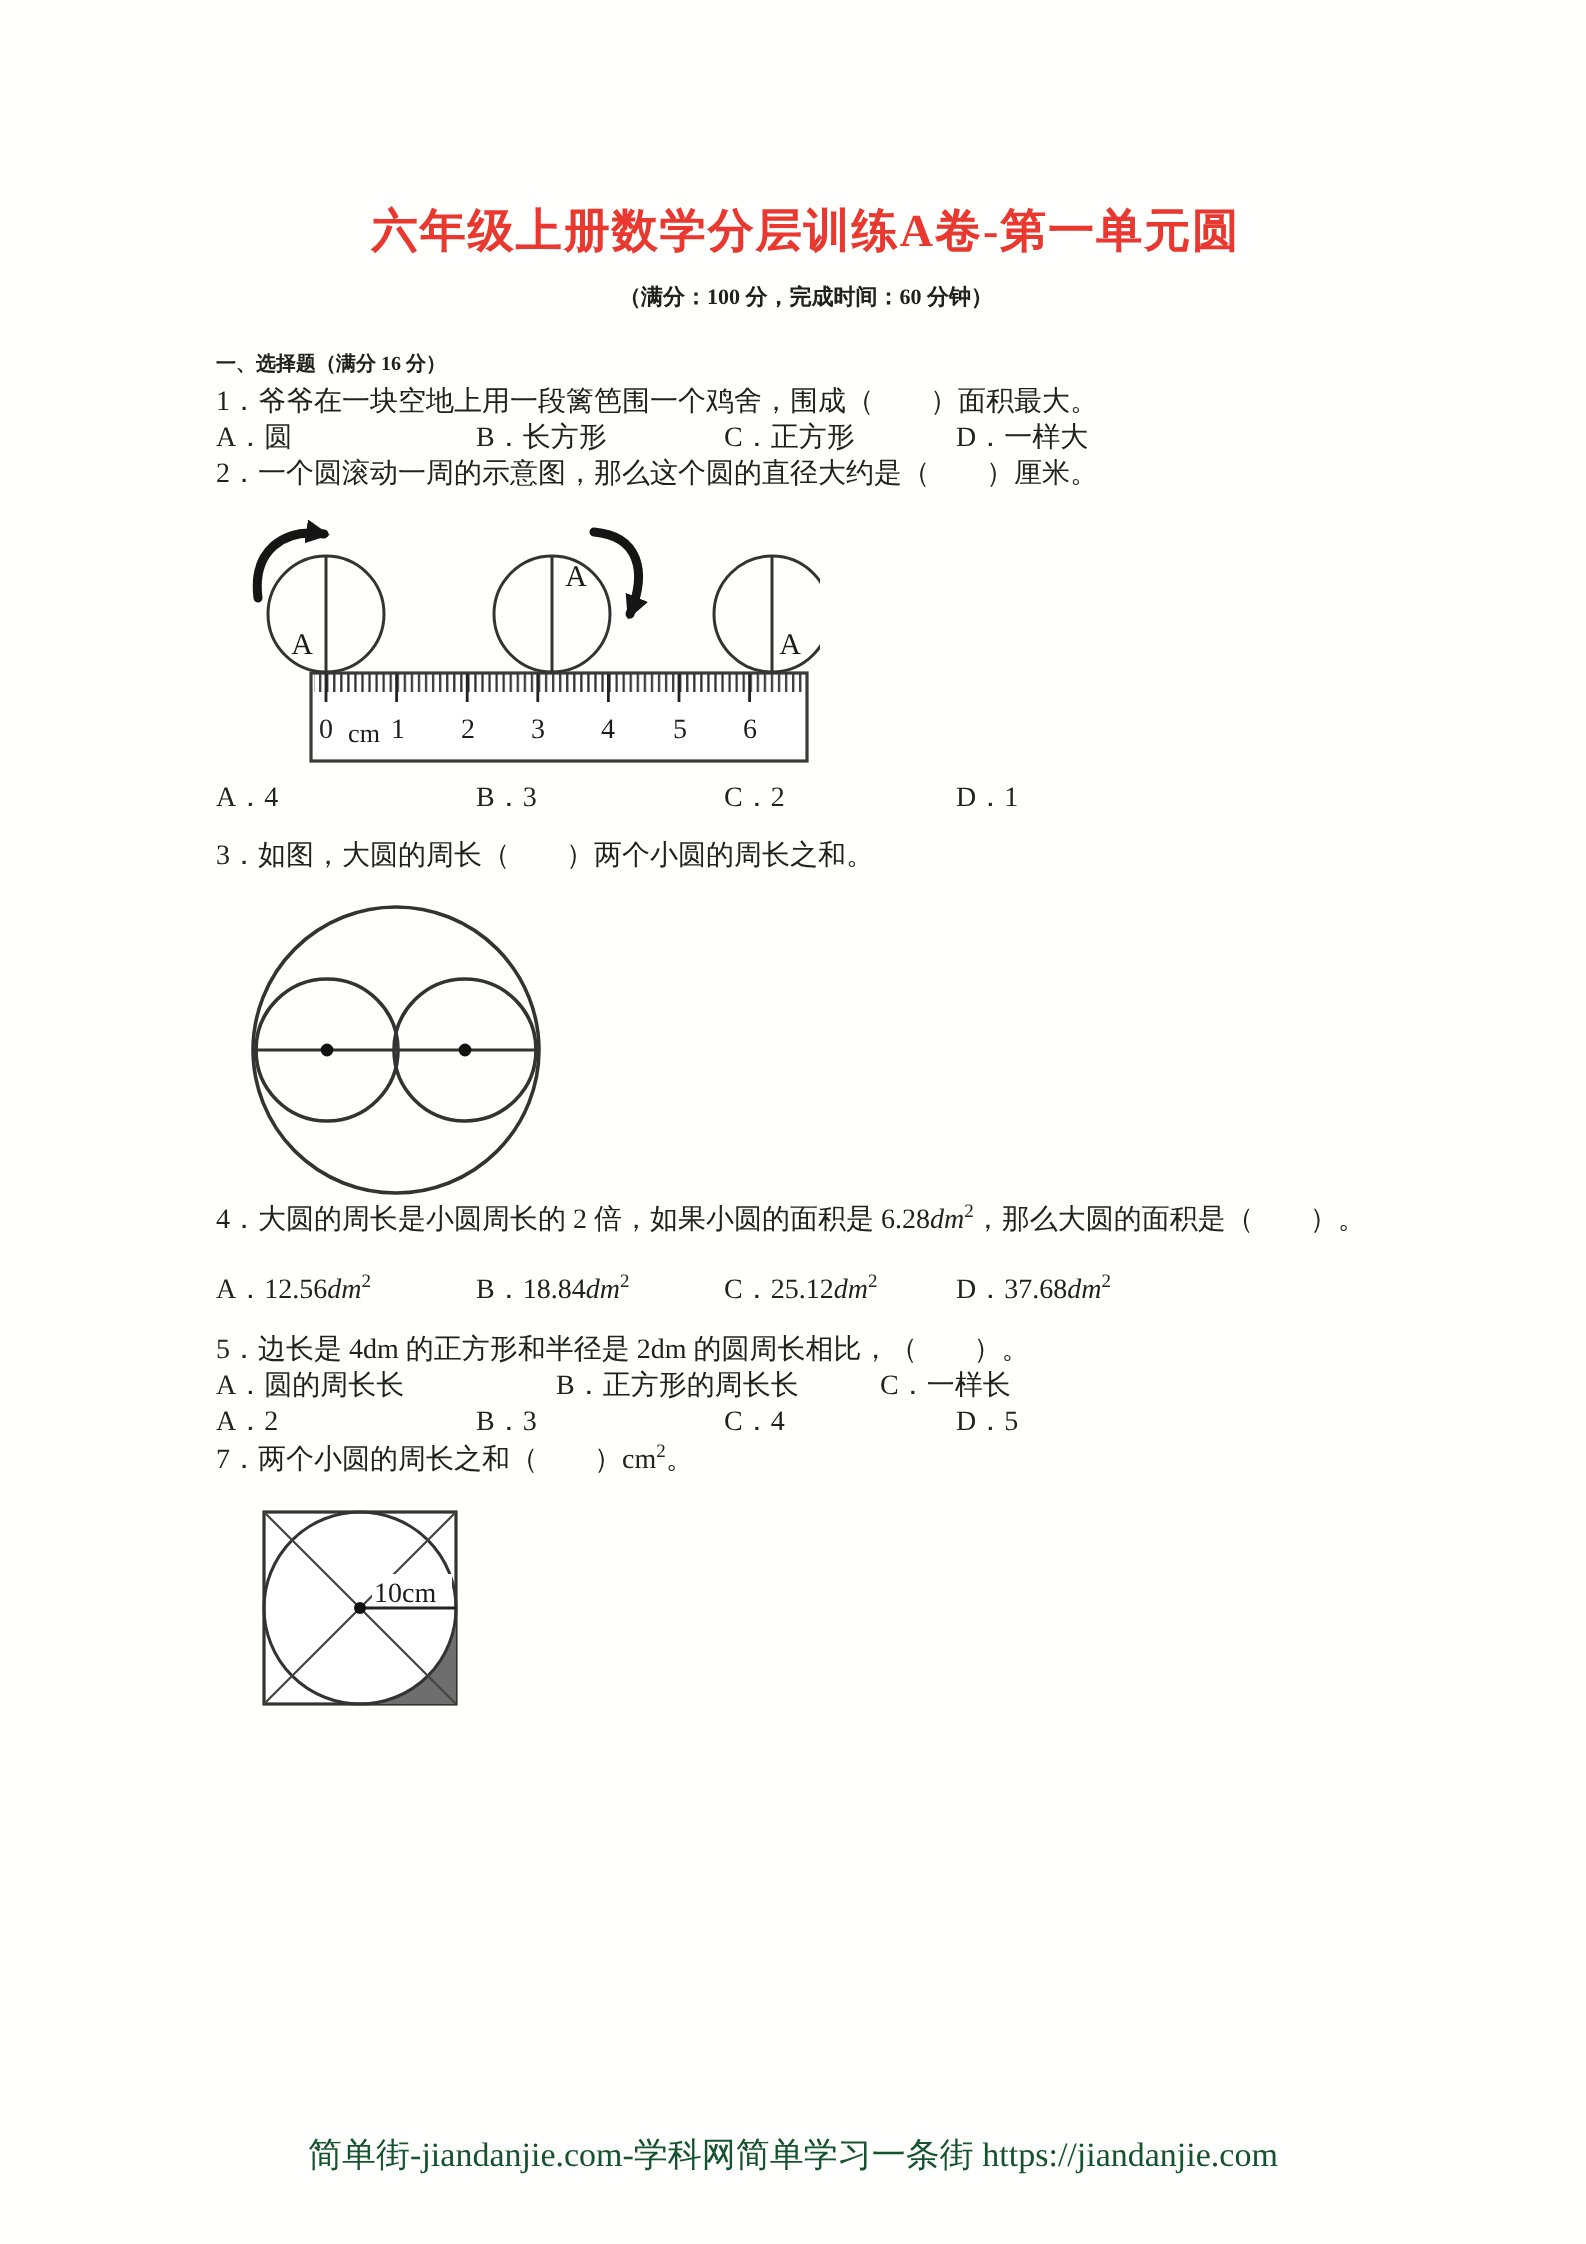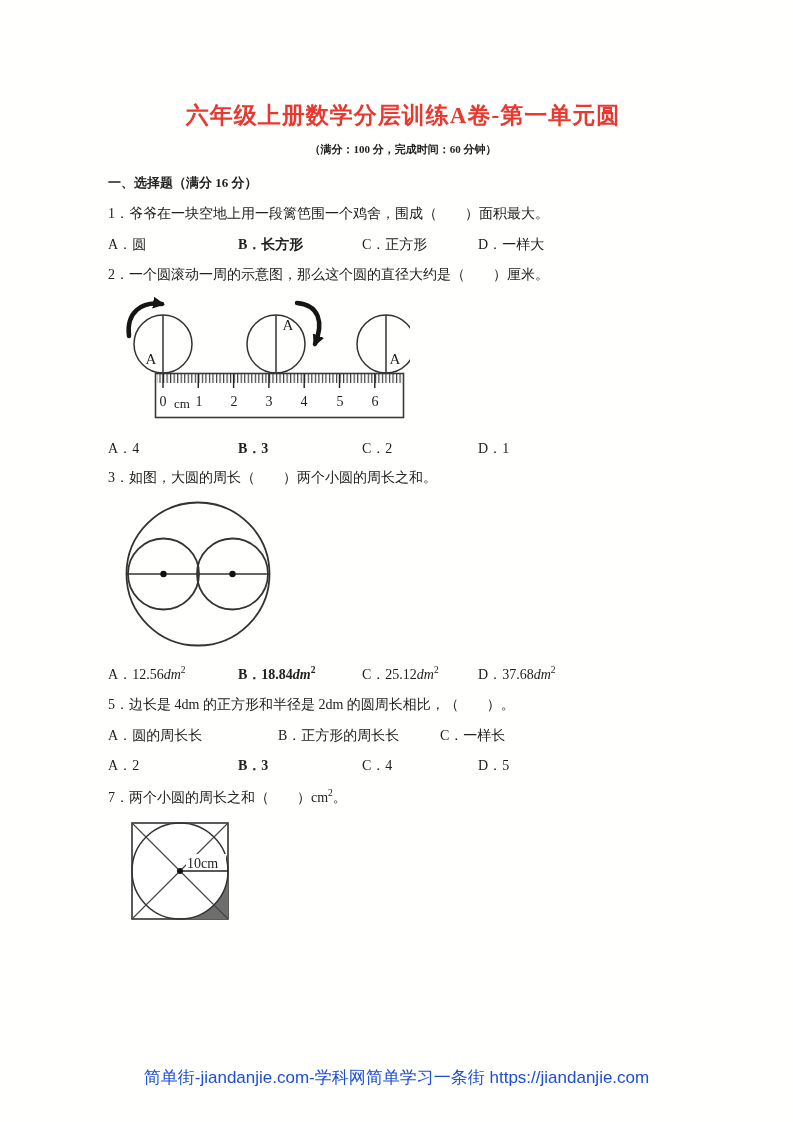--- a/index.html
+++ b/index.html
@@ -12,38 +12,38 @@
   }
   .content { padding:100px 95px 0 108px; }
   .title {
     text-align:center; color:#e8382f; font-weight:bold;
     font-size:23px; line-height:32px; letter-spacing:1px;
   }
   .subtitle {
     text-align:center; font-weight:bold; font-size:11px;
     line-height:22px; margin-top:6px;
   }
-  .section-heading { font-weight:bold; font-size:13px; line-height:20px; margin-top:13px; }
+  .section-heading { font-weight:bold; font-size:10px; line-height:20px; margin-top:13px; }
   .q { font-size:14px; line-height:18px; white-space:nowrap; }
   .q4line, .q7line { line-height:20px; }
   .opts { display:flex; font-size:14px; line-height:18px; }
   .opt { display:inline-block; }
-  .w1 { width:130px; } .w2 { width:124px;font-weight:bold; } .w3 { width:116px; }
+  .w1 { width:130px; } .w2 { width:124px; } .w3 { width:116px; }
   .v1 { width:170px; } .v2 { width:162px; }
   .u { font-style:italic; font-family:"Liberation Serif",serif; }
-  sup { font-size:9.5px; vertical-align:super; line-height:0; }.mt11{margin-top:11px}.mt12{margin-top:12px}
-  .mt13{margin-top:13px}.mt15{margin-top:15px}
+  sup { font-size:9.5px; vertical-align:super; line-height:0; }.mt11{margin-top:11px}.mt12{}
+  .mt13{}.mt15{margin-top:15px}
   .diagram { display:block; }
   .d-roll { margin:10px 0 0 10px; }
   .d-circles { margin:11px 0 0 15px; }
   .d-square { margin:13px 0 0 22px; }
   .footer {
     position:absolute; top:1066px; left:0; width:100%;
-    text-align:center; color:#1d4ed8; font-size:17px;
-    font-family:Liberation Sans, sans-serif;
+    text-align:center; color:#14532d; font-size:17px;
+    font-family:Liberation Serif, serif;
   }
   svg text { font-family:"Liberation Serif","DejaVu Serif",serif; fill:#1c1c1c; }
 </style>
 </head>
 <body>
 
 <div class="page">
   <div class="content">
 
     <div class="title">六年级上册数学分层训练A卷-第一单元圆</div>
@@ -122,20 +122,21 @@
         <circle cx="75" cy="76" r="71.5"></circle>
         <line x1="3.5" y1="76" x2="146.5" y2="76" stroke-width="1.6"></line>
         <circle cx="40.5" cy="76" r="35.5"></circle>
         <circle cx="109.5" cy="76" r="35.5"></circle>
       </g>
       <circle cx="40.5" cy="76" r="3.2" fill="#111"></circle>
       <circle cx="109.5" cy="76" r="3.2" fill="#111"></circle>
     </svg>
 
 
+    <div class="q q4line mt12"><span>4．</span><span>大圆的周长是小圆周长的 2 倍，如果小圆的面积是 </span><span>6.28</span><span class="u">dm</span><sup>2</sup><span>，那么大圆的面积是（　　）。</span></div>
     <div class="opts mt15" style="line-height:20px;">
       <span class="opt w1"><span>A．</span><span>12.56</span><span class="u">dm</span><sup>2</sup></span>
       <span class="opt w2"><span>B．</span><span>18.84</span><span class="u">dm</span><sup>2</sup></span>
       <span class="opt w3"><span>C．</span><span>25.12</span><span class="u">dm</span><sup>2</sup></span>
       <span class="opt"><span>D．</span><span>37.68</span><span class="u">dm</span><sup>2</sup></span>
     </div>
 
     <div class="q mt11"><span>5．</span><span>边长是 4dm 的正方形和半径是 2dm 的圆周长相比，（　　）。</span></div>
     <div class="opts mt13">
       <span class="opt v1"><span>A．</span><span>圆的周长长</span></span>

